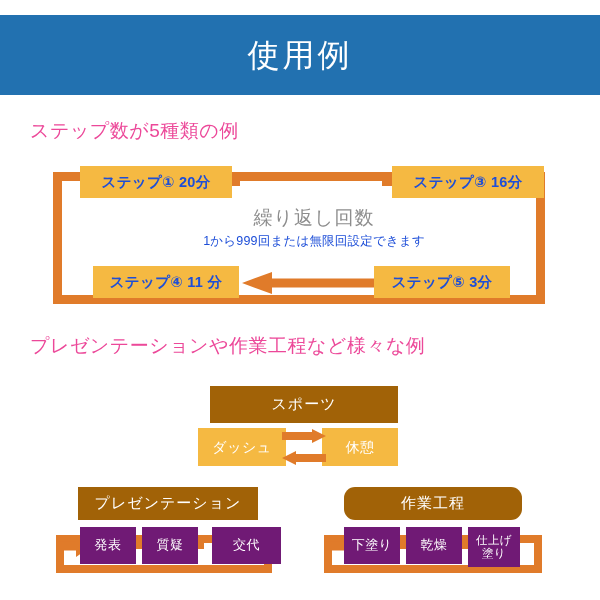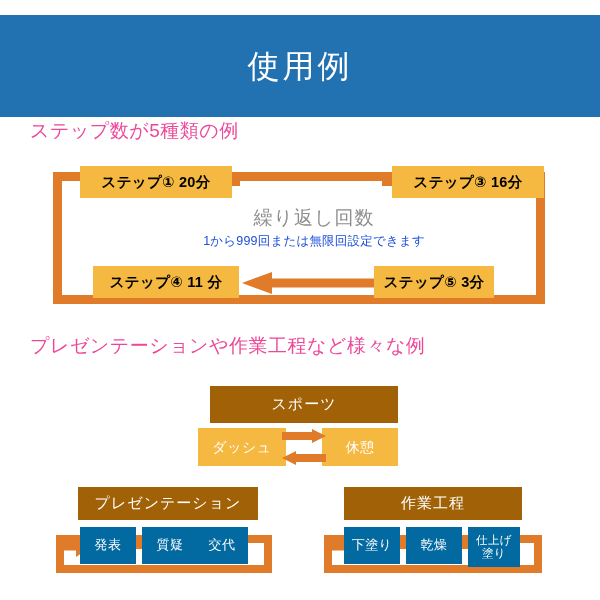--- a/index.html
+++ b/index.html
@@ -19,21 +19,21 @@
     background: #ffffff;
     overflow: hidden;
   }
 
   
   .banner {
     position: absolute;
     left: 0;
     top: 15px;
     width: 600px;
-    height: 102px;
+    height: 80px;
     background: #2271b0;
     display: flex;
     align-items: center;
     justify-content: center;
   }
   .banner-title {
     color: #ffffff;
     font-size: 32px;
     letter-spacing: 3px;
     font-weight: 400;
@@ -62,33 +62,33 @@
     box-sizing: border-box;
     background: transparent;
   }
 
   .step-box {
     position: absolute;
     background: #f5b942;
     display: flex;
     align-items: center;
     justify-content: center;
-    color: #000000;
+    color: #1d4ed8;
     font-size: 14.5px;
     font-weight: bold;
     letter-spacing: 0.3px;
     white-space: nowrap;
     box-sizing: border-box;
   }
 
   #step-1 { left: 80px;  top: 166px; width: 152px; height: 32px; }
   #step-2 { left: 240px; top: 166px; width: 142px; height: 32px; }
   #step-3 { left: 392px; top: 166px; width: 152px; height: 32px; }
   #step-4 { left: 93px;  top: 266px; width: 146px; height: 32px; }
-  #step-5 { left: 374px; top: 266px; width: 120px; height: 32px; }
+  #step-5 { left: 374px; top: 266px; width: 136px; height: 32px; }
 
   
   .connector-nub {
     position: absolute;
     background: #e07b2a;
     height: 9px;
     top: 177px;
   }
   #nub-1-2 { left: 232px; width: 8px; }
   #nub-2-3 { left: 382px; width: 10px; }
@@ -158,48 +158,48 @@
   .double-arrows {
     position: absolute;
     left: 282px;
     top: 429px;
     width: 44px;
     height: 36px;
   }
 
   
   #pres-title { left: 78px;  top: 487px; width: 180px; height: 33px; }
-  #work-title { left: 344px; top: 487px; width: 178px; height: 33px; }
+  #work-title { left: 344px; top: 487px; width: 178px; height: 33px; border-radius: 11px; }
 
   .loop2 {
     position: absolute;
     border: 8px solid #e07b2a;
     box-sizing: border-box;
     background: transparent;
   }
   #loop-pres { left: 56px;  top: 535px; width: 216px; height: 38px; }
   #loop-work { left: 324px; top: 535px; width: 218px; height: 38px; }
 
   .sub-box {
     position: absolute;
-    background: #0369a1;
+    background: #701a75;
     display: flex;
     align-items: center;
     justify-content: center;
     text-align: center;
     color: #ffffff;
     font-size: 13px;
     letter-spacing: 0.4px;
     line-height: 1.1;
     box-sizing: border-box;
     white-space: pre-line;
   }
   #pres-1 { left: 80px;  top: 527px; width: 56px; height: 37px; }
   #pres-2 { left: 142px; top: 527px; width: 56px; height: 37px; }
-  #pres-3 { left: 196px; top: 527px; width: 52px; height: 37px; font-family: Liberation Serif, serif; }
+  #pres-3 { left: 212px; top: 527px; width: 69px; height: 37px; font-family: Liberation Serif, serif; }
 
   #work-1 { left: 344px; top: 527px; width: 56px; height: 37px; }
   #work-2 { left: 406px; top: 527px; width: 56px; height: 37px; }
   #work-3 { left: 468px; top: 527px; width: 52px; height: 40px; font-size: 11.5px; }
 
   .small-nub {
     position: absolute;
     background: #e07b2a;
     height: 8px;
     width: 6px;

